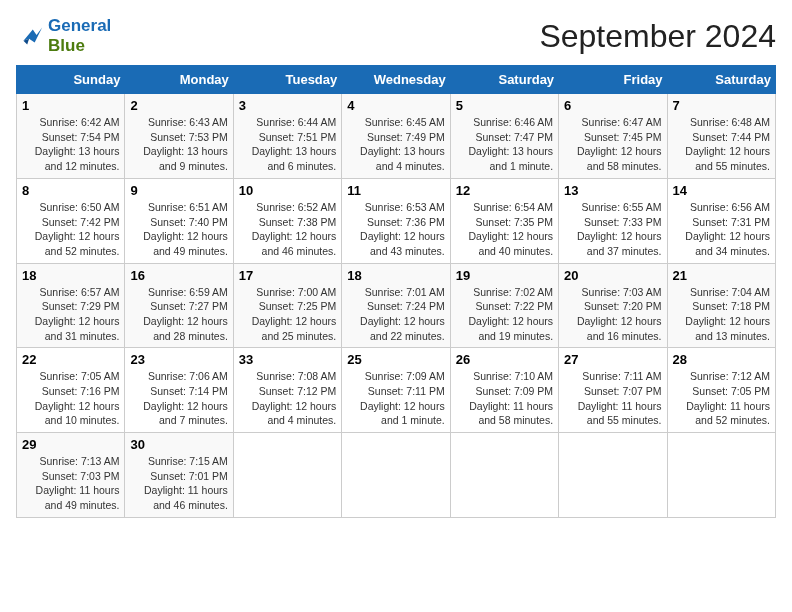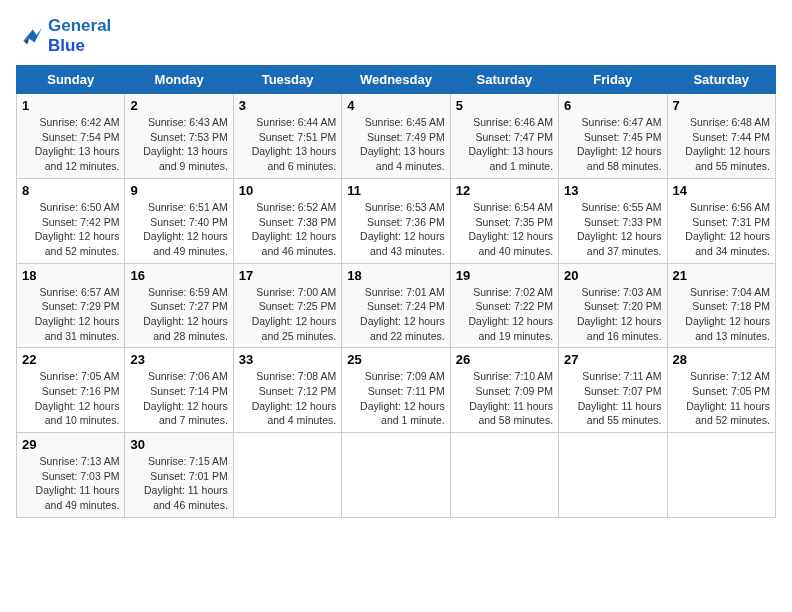--- a/index.html
+++ b/index.html
@@ -37,21 +37,21 @@
     }
     table {
       width: 100%;
       border-collapse: collapse;
       font-size: 11px;
     }
     thead tr th {
       background: #1a6bb5;
       color: #fff;
       padding: 6px 4px;
-      text-align: center;
+      text-align: right;
       font-size: 13px;
       font-weight: bold;
       border: 1px solid #1a6bb5;
     }
     tbody tr td {
       border: 1px solid #ccc;
       padding: 4px 5px;
       vertical-align: top;
       width: 14.28%;
       min-height: 80px;
@@ -76,24 +76,25 @@
 </head>
 <body>
 
 <div class="header">
   <div class="logo">
     <svg class="logo-bird" viewBox="0 0 30 30" xmlns="http://www.w3.org/2000/svg">
       <polygon points="8,20 18,8 22,14 28,6 20,22 14,18" fill="#1a6bb5"></polygon>
       <polygon points="8,20 14,18 12,24" fill="#0d4a8a"></polygon>
     </svg>
     <div style="font-size:17px;font-weight:bold;color:#333;line-height:1.15;">
-      <span style="color:#1a6bb5;">General</span><br><span style="color:#1d4ed8;">Blue</span>
+      <span style="color:#1a6bb5;">General</span><br><span style="color:#4d7c0f;">Blue</span>
     </div>
   </div>
   <div class="title-block">
+    <div class="month-title">September 2024</div>
   </div>
 </div>
 
 <table>
   <thead>
     <tr>
     <th>Sunday</th>
         <th>Monday</th>
         <th>Tuesday</th>
         <th>Wednesday</th>

